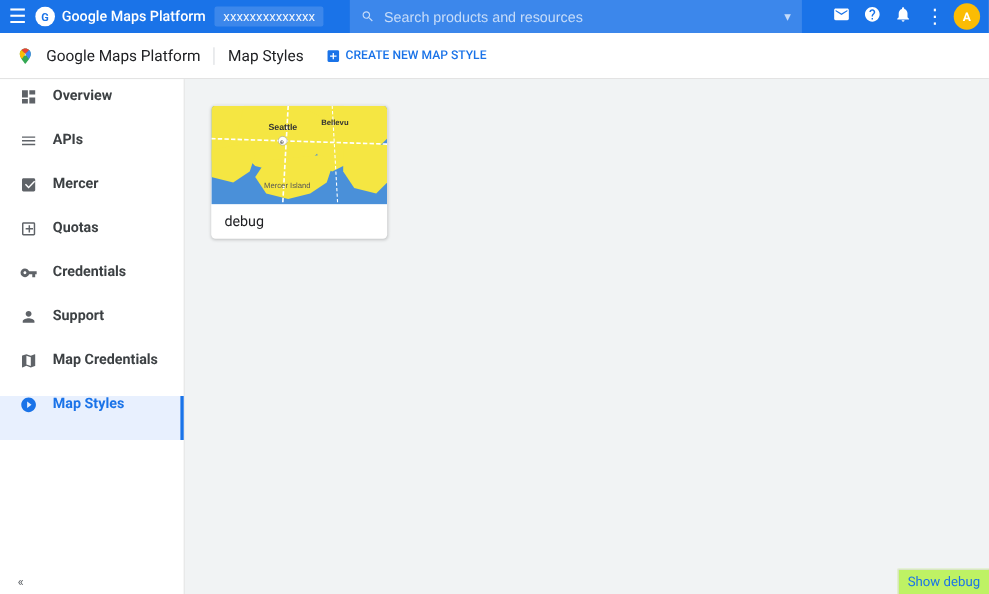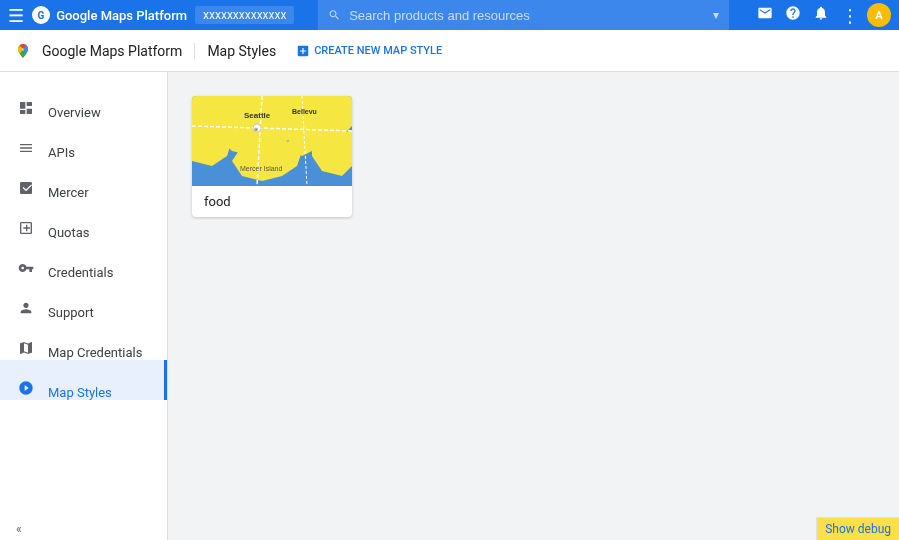--- a/index.html
+++ b/index.html
@@ -74,28 +74,28 @@
       border-right: 1px solid #e0e0e0;
       flex-shrink: 0;
       padding-top: 8px;
       display: flex;
       flex-direction: column;
       justify-content: space-between;
     }
     .sidebar-nav { display: flex; flex-direction: column; }
     .sidebar-item {
       display: flex;
-      align-items: flex-end;
+      align-items: flex-start;
       gap: 12px;
       padding: 0 16px;
       height: 40px;
       cursor: pointer;
       color: #3c4043;
       font-size: 13px;
-      font-weight: 400;
+      font-weight: 700;
       border-radius: 0;
     }
     .sidebar-item.active {
       color: #1a73e8;
       background: #e8f0fe;
       border-right: 3px solid #1a73e8;
     }
     .sidebar-item .icon { font-size: 16px; color: #5f6368; width: 20px; text-align: center; }
     .sidebar-item.active .icon { color: #1a73e8; }
     .sidebar-bottom { padding: 8px; }
@@ -293,19 +293,19 @@
 
           <text x="52" y="22" font-size="8" fill="#333" font-family="Arial" font-weight="bold">Seattle</text>
           <text x="100" y="18" font-size="7" fill="#333" font-family="Arial" font-weight="bold">Bellevu</text>
 
           <circle cx="65" cy="32" r="4" fill="white" stroke="#999" stroke-width="0.5"></circle>
           <text x="62" y="35" font-size="5" fill="#555" font-family="Arial">⊕</text>
 
           <text x="48" y="75" font-size="7" fill="#555" font-family="Arial">Mercer Island</text>
         </svg>
       </div>
-      <div class="map-label">food</div>
+      <div class="map-label">debug</div>
     </div>
   </div>
 
 </div>
 
-<div style="position:fixed; bottom:0; right:0; background:#fde047; padding:4px 8px; font-size:12px; color:#1a73e8; cursor:pointer; border-top:1px solid #e0e0e0; border-left:1px solid #e0e0e0;">Show debug</div>
+<div style="position:fixed; bottom:0; right:0; background:#bef264; padding:4px 8px; font-size:12px; color:#1a73e8; cursor:pointer; border-top:1px solid #e0e0e0; border-left:1px solid #e0e0e0;">Show debug</div>
 
 </body></html>

